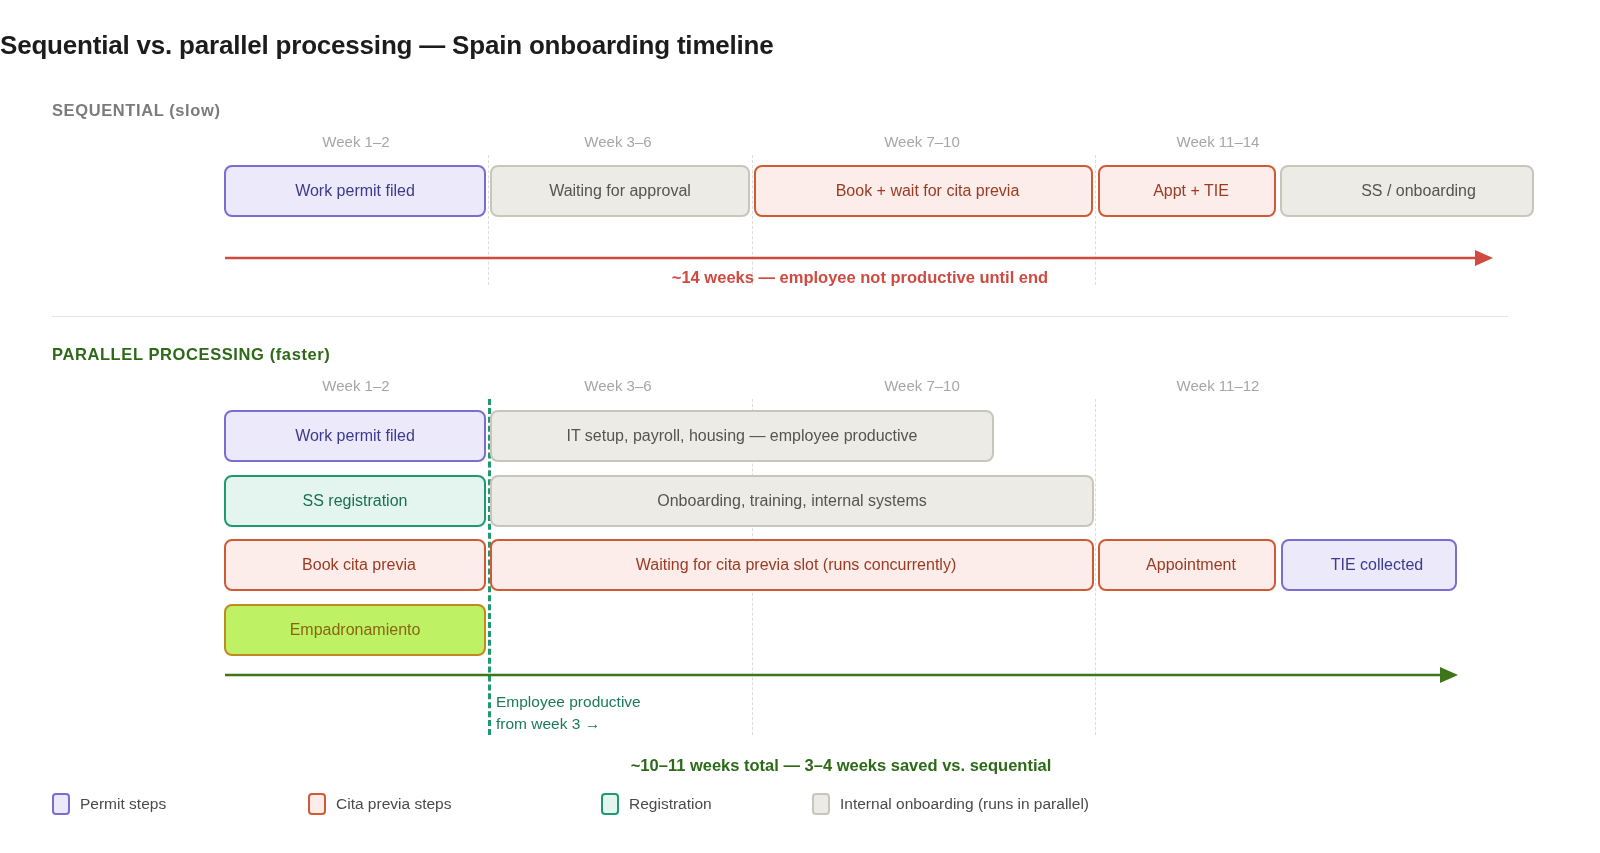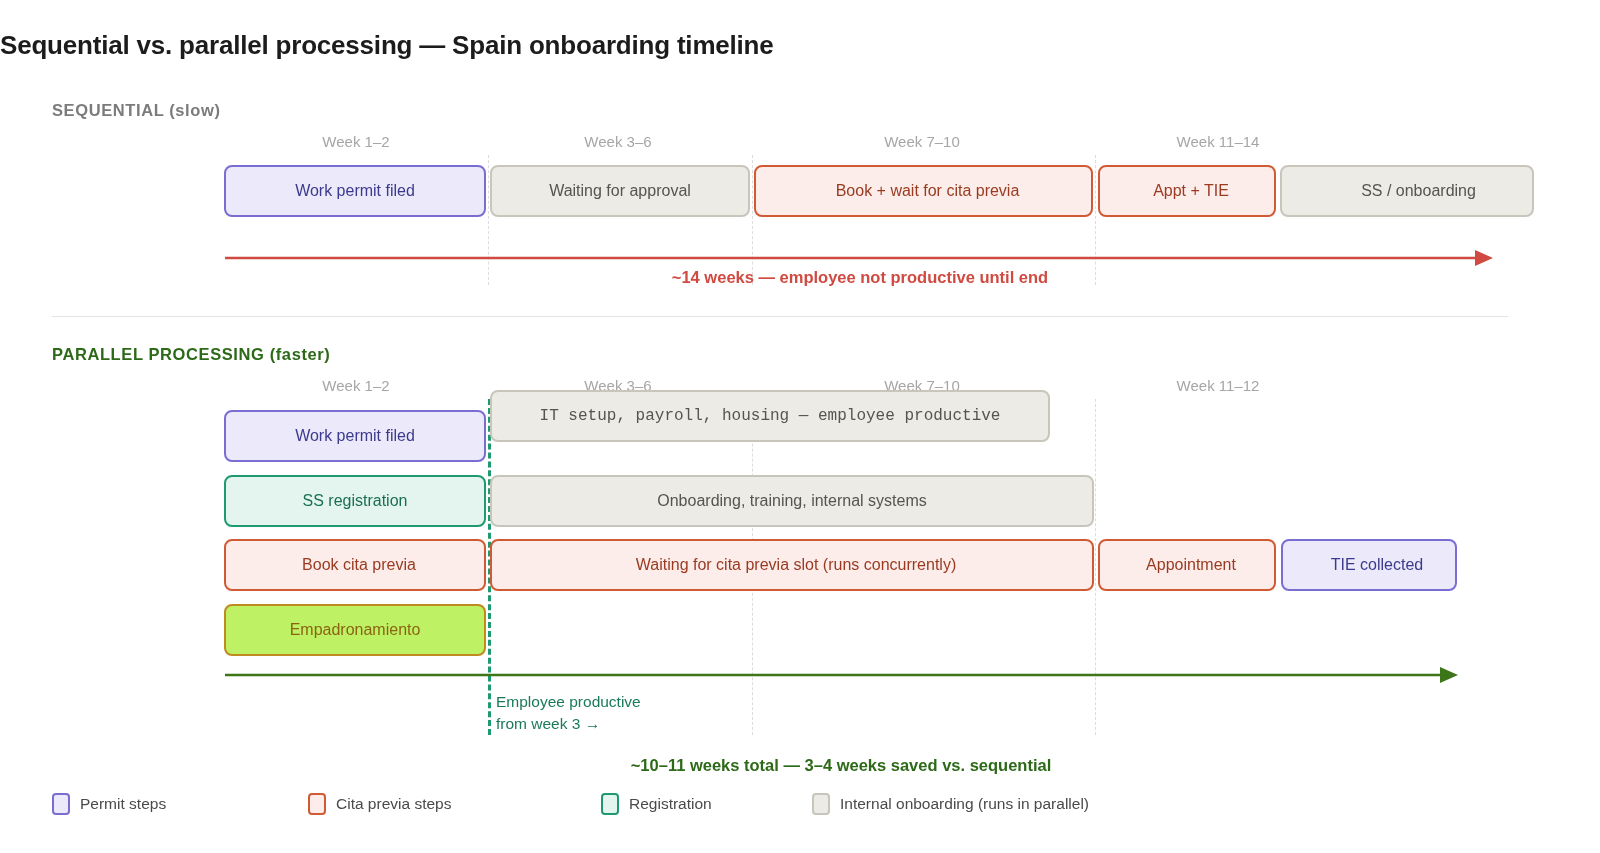--- a/index.html
+++ b/index.html
@@ -140,21 +140,21 @@
   <div class="wk" style="left:256px;top:377px;width:200px;">Week 1–2</div>
   <div class="wk" style="left:518px;top:377px;width:200px;">Week 3–6</div>
   <div class="wk" style="left:822px;top:377px;width:200px;">Week 7–10</div>
   <div class="wk" style="left:1118px;top:377px;width:200px;">Week 11–12</div>
 
   <div class="vdiv green" style="left:488px;top:399px;height:336px;"></div>
   <div class="vdiv" style="left:752px;top:399px;height:336px;"></div>
   <div class="vdiv" style="left:1095px;top:399px;height:336px;"></div>
 
   <div class="bar purple" style="left:224px;top:410px;width:262px;">Work permit filed</div>
-  <div class="bar gray" style="left:490px;top:390px;width:560px;font-family:Liberation Mono, monospace;">IT setup, payroll, housing — employee productive</div>
+  <div class="bar gray" style="left:490px;top:410px;width:504px;">IT setup, payroll, housing — employee productive</div>
 
   <div class="bar teal" style="left:224px;top:475px;width:262px;">SS registration</div>
   <div class="bar gray" style="left:490px;top:475px;width:604px;">Onboarding, training, internal systems</div>
 
   <div class="bar orange" style="left:224px;top:539px;width:262px;">Book cita previa</div>
   <div class="bar orange" style="left:490px;top:539px;width:604px;">Waiting for cita previa slot (runs concurrently)</div>
   <div class="bar orange" style="left:1098px;top:539px;width:178px;">Appointment</div>
   <div class="bar purple" style="left:1281px;top:539px;width:176px;padding-left:16px;">TIE collected</div>
 
   <div class="bar amber" style="left:224px;top:604px;width:262px;">Empadronamiento</div>

